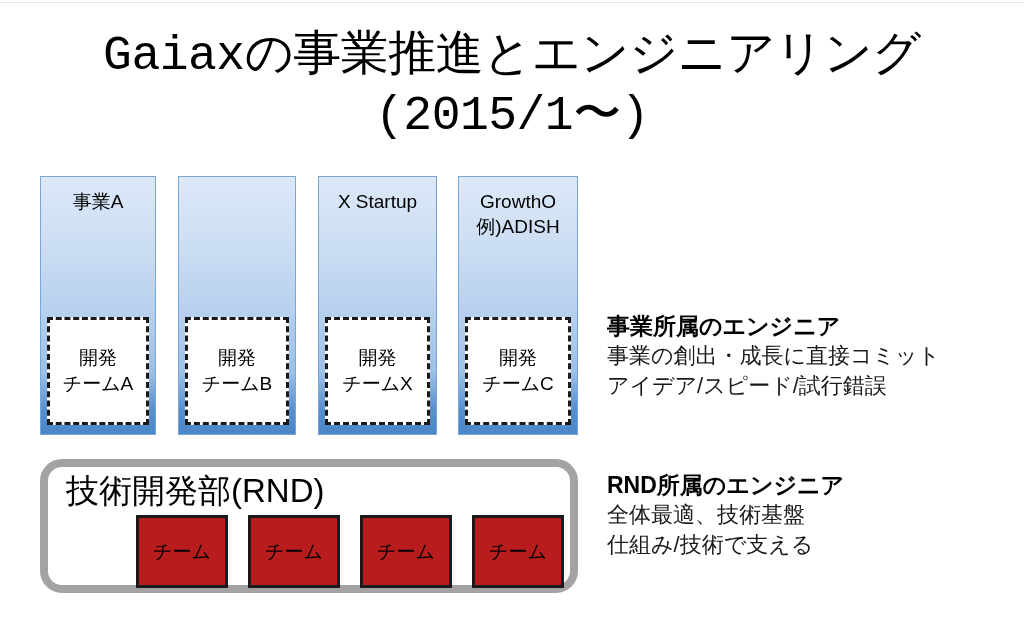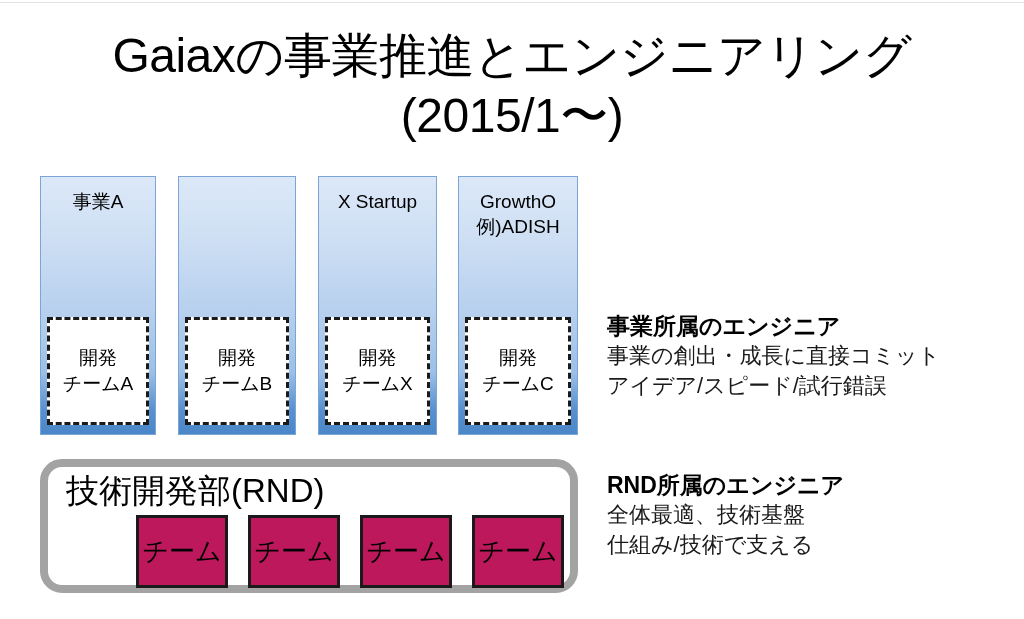--- a/index.html
+++ b/index.html
@@ -35,20 +35,21 @@
     left: 0;
     top: 26px;
     width: 1024px;
     text-align: center;
     font-size: 48px;
     line-height: 60px;
     font-weight: 400;
     color: #000000;
     letter-spacing: -0.5px;
     white-space: pre-line;
+    font-family: Liberation Mono, monospace;
   }
 
   
   .biz-row {
     position: absolute;
     left: 40px;
     top: 176px;
     width: 540px;
     height: 259px;
   }
@@ -119,25 +120,25 @@
     color: #000000;
     white-space: nowrap;
   }
   .rnd-team {
     position: absolute;
     top: 48px;
     width: 92px;
     height: 73px;
     box-sizing: border-box;
     border: 3px solid #1a1a1a;
-    background: #be185d;
+    background: #b91c1c;
     display: flex;
     align-items: center;
     justify-content: center;
-    font-size: 26px;
+    font-size: 19px;
     color: #000000;
   }
 
   
   .note-block {
     position: absolute;
     left: 607px;
     width: 410px;
   }
   .note-block.biz-note { top: 311px; }

